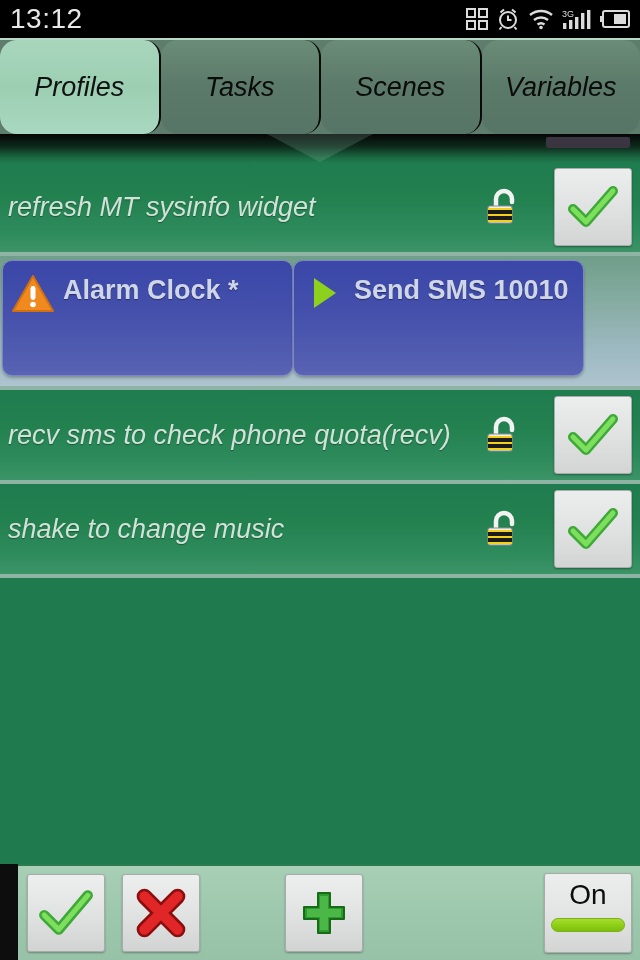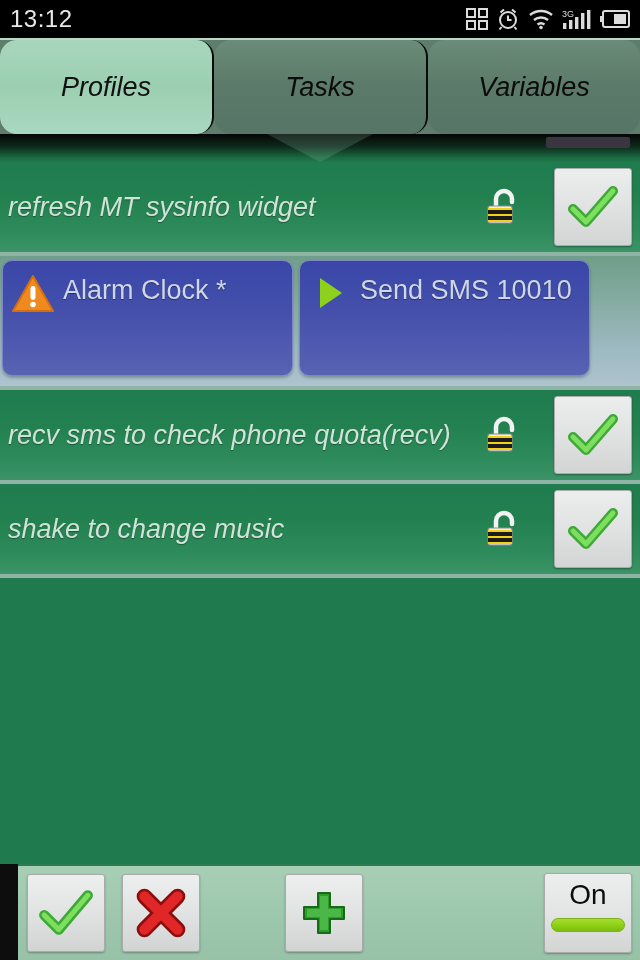--- a/index.html
+++ b/index.html
@@ -13,21 +13,21 @@
 
   
   .statusbar {
     height: 38px; width: 100%;
     background: #000;
     display: flex; align-items: center;
     padding: 0 10px;
     position: relative;
   }
   .status-time {
-    color: #e8e8e8; font-size: 24px; letter-spacing: 0.5px;
+    color: #e8e8e8; font-size: 28px; letter-spacing: 0.5px;
     font-family: "Liberation Sans", sans-serif;
   }
   .status-icons {
     margin-left: auto; display: flex; align-items: center; gap: 8px;
   }
   .ic { display: block; }
 
   
   .tabbar {
     height: 96px; width: 100%;
@@ -107,21 +107,21 @@
     box-shadow: 0 1px 2px rgba(0,0,0,0.35);
   }
 
   
   .expanded {
     background: linear-gradient(to bottom, #6f9e8a 0%, #86aca2 35%, #9cb8c0 70%, #aec4cf 100%);
     padding: 4px 0 6px 0;
     border-bottom: 4px solid #8fb3a4;
     position: relative;
   }
-  .card-row { display: flex; gap: 6px; padding: 0 2px 4px 2px; }
+  .card-row { display: flex; gap: 0; padding: 0 2px 4px 2px; font-weight: bold; }
   .card {
     width: 291px; height: 116px;
     border-radius: 10px;
     background: linear-gradient(to bottom, #3b47a8 0%, #4450ab 45%, #5863b3 100%);
     border: 1px solid #7d86c2;
     display: flex; align-items: flex-start;
     padding: 10px 8px 0 8px;
     box-shadow: 0 2px 3px rgba(0,0,0,0.25);
   }
   .card.blank { background: transparent; border: none; box-shadow: none; }
@@ -208,20 +208,23 @@
       </svg>
     </div>
   </div>
 
   <div class="tabbar">
     <div class="tab active">
       <span>Profiles</span>
     </div>
     <div class="tab">
       <span>Tasks</span>
+    </div>
+    <div class="tab">
+      <span>Scenes</span>
     </div>
     <div class="tab">
       <span>Variables</span>
     </div>
   </div>
 
   <div class="list">
 
     <div class="scrollshadow">
       <div class="vtri"></div>

